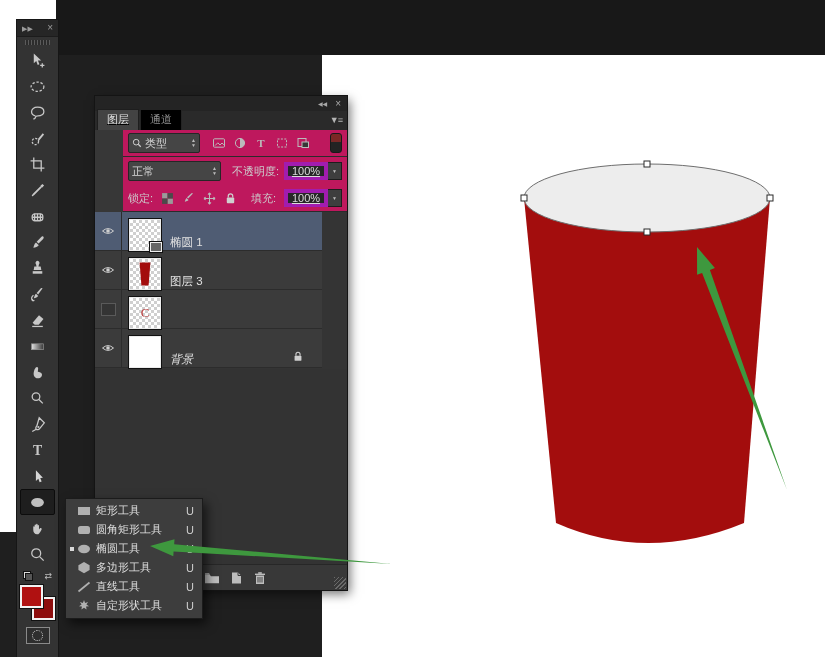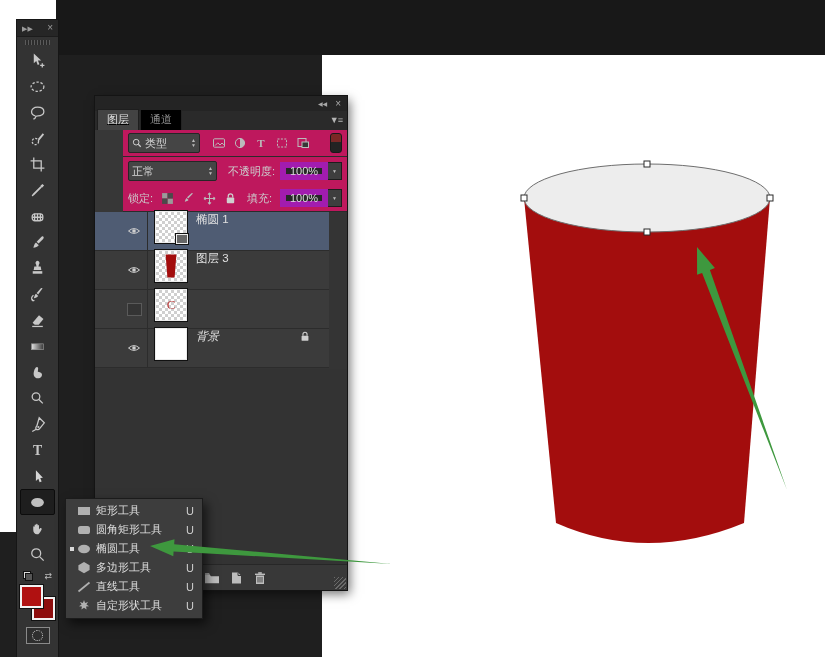--- a/index.html
+++ b/index.html
@@ -49,26 +49,26 @@
   .lp-menu{position:absolute;right:5px;top:4px;color:#b5b5b5;font-size:9px;letter-spacing:-1px;}
   .lp-row{display:flex;align-items:center;padding:0 5px;background:#be185d;margin-left:28px;}
   .lp-filter{height:26px;border-bottom:1px solid #2b2b2b;gap:4px;}
   .combo{display:flex;align-items:center;background:#454545;border:1px solid #262626;border-radius:2px;height:18px;padding:0 3px;color:#d6d6d6;font-size:11px;}
   .combo .updn{display:flex;flex-direction:column;line-height:5px;font-size:5px;color:#bbb;margin-left:4px;}
   .f-icons{display:flex;gap:7px;margin-left:8px;align-items:center;flex:1;}
   .toggle{width:10px;height:18px;border-radius:3px;background:linear-gradient(#7b2726 0 45%,#232323 45%);border:1px solid #191919;margin-left:auto;}
   .lp-blend{height:28px;gap:5px;}
   .lbl{color:#cccccc;font-size:11px;white-space:nowrap;}
   .valbox{display:flex;height:18px;}
-  .valbox .v{background:#272727;border:6px solid #a21caf;color:#dcdcdc;font-size:11px;display:flex;align-items:center;justify-content:center;width:36px;}
+  .valbox .v{background:#272727;border:4px solid #a21caf;color:#dcdcdc;font-size:11px;display:flex;align-items:center;justify-content:center;width:36px;text-decoration:underline;}
   .valbox .d{width:13px;background:#3e3e3e;border:1px solid #1d1d1d;border-left:none;color:#bbb;font-size:5px;display:flex;align-items:center;justify-content:center;}
   .lp-lock{height:26px;gap:8px;border-bottom:1px solid #2b2b2b;}
   .lk{display:flex;align-items:center;}
   .llist{height:157px;background:#343434;}
-  .lrow{height:38px;border-bottom:1px solid #2c2c2c;background:#3b3b3b;display:flex;align-items:flex-start;width:208px;padding-left:26px;}
+  .lrow{height:38px;border-bottom:1px solid #2c2c2c;background:#3b3b3b;display:flex;align-items:flex-end;width:227px;}
   .lrow.sel{background:#4f5c73;}
   .eyewell{width:26px;align-self:stretch;border-right:1px solid #2c2c2c;display:flex;align-items:center;justify-content:center;}
   .eyebox{width:13px;height:11px;border:1px solid #5a5a5a;background:#343434;}
   .thumb{width:30px;height:30px;margin-left:8px;box-shadow:0 0 0 1px #ececec,0 0 0 2px #111;position:relative;}
   .checker{background-color:#fff;background-image:linear-gradient(45deg,#cfcfcf 25%,transparent 25%,transparent 75%,#cfcfcf 75%),linear-gradient(45deg,#cfcfcf 25%,transparent 25%,transparent 75%,#cfcfcf 75%);background-size:6px 6px;background-position:0 0,3px 3px;}
   .shape-badge{position:absolute;right:-2px;bottom:-2px;width:10px;height:8px;background:#666;border:1px solid #eee;box-shadow:0 0 0 1px #111;}
   .mini-cup{position:absolute;left:0;top:0;width:100%;height:100%;background:#a30d0d;clip-path:polygon(32% 12%,68% 12%,62% 88%,38% 88%);}
   .mini-c{position:absolute;left:0;top:0;width:100%;height:100%;display:flex;align-items:center;justify-content:center;color:rgba(178,32,32,.85);font-size:13px;font-family:"Liberation Serif",serif;}
   .lname{margin-left:10px;font-size:11.5px;color:#e0e0e0;flex:1;}
   .lname.bgname{font-style:italic;}

